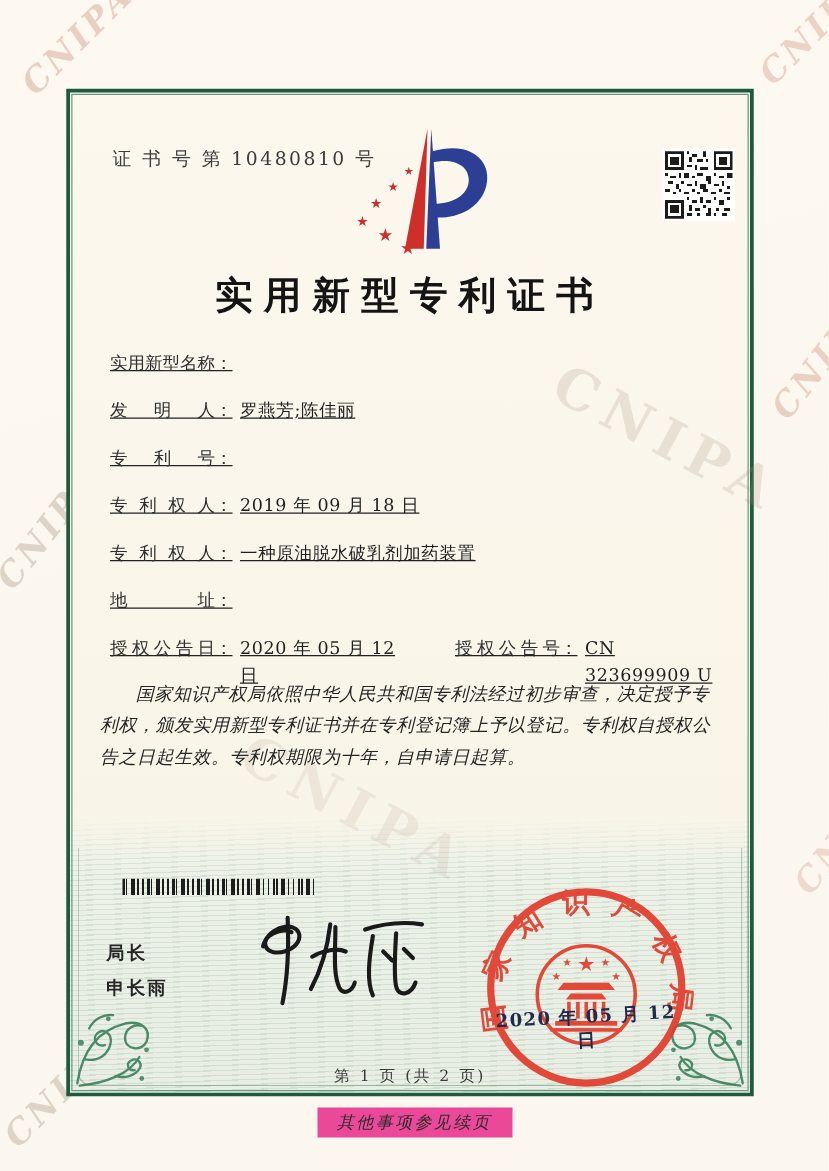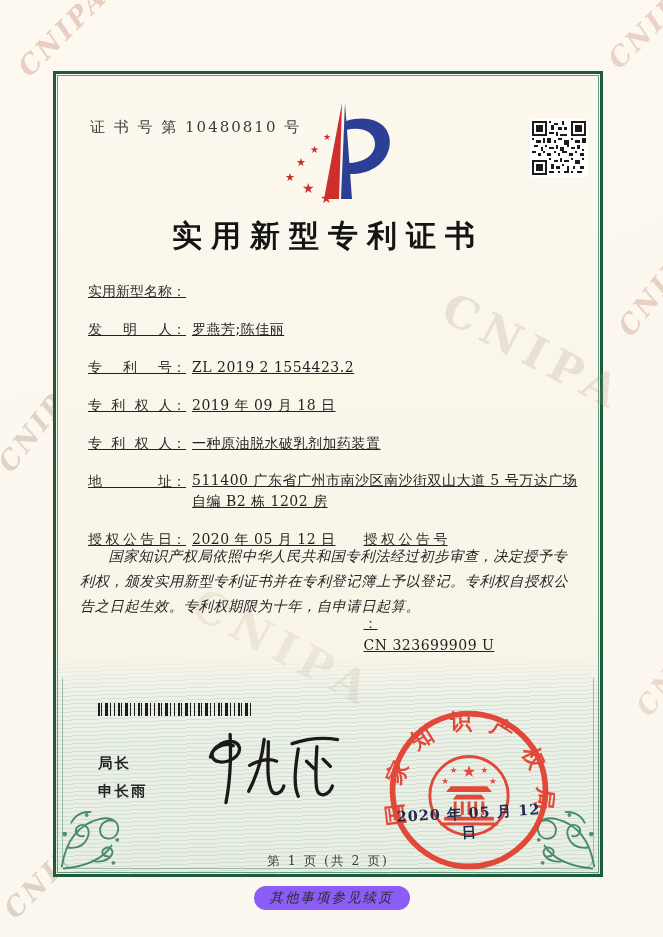--- a/index.html
+++ b/index.html
@@ -44,44 +44,44 @@
   .title{position:absolute;left:0;right:0;top:130px;margin:12px;text-align:center;
     font-size:30px;font-weight:700;letter-spacing:9px;padding-left:0;color:#141414;}
   
   .fields{position:absolute;left:32px;top:206px;width:492px;font-size:14px;}
   .frow{display:flex;align-items:flex-start;line-height:22px;margin-bottom:16px;text-decoration:underline;}
   .flabel{display:inline-block;width:84px;text-align:justify;text-align-last:justify;
     color:#2e2e2e;flex:0 0 84px;}
   .fcolon{color:#2e2e2e;margin-right:6px;}
   .fvalue{color:#1f1f1f;letter-spacing:.5px;}
   .addr-value{max-width:388px;line-height:21px;}
-  .pair2{display:flex;margin-left:28px;flex-direction:column;}
+  .pair2{display:flex;margin-left:40px;}
   
   .body-text{position:absolute;left:20px;right:16px;top:466px;font-size:14.3px;
     line-height:25px;font-style:italic;color:#242424;}
   .body-text p{margin:4px;text-indent:2em;letter-spacing:.5px;}
   
   .barcode{position:absolute;left:42px;top:629px;width:156px;height:13px;z-index:7;
     background:repeating-linear-gradient(90deg,
       #1c1c1c 0 2px,transparent 2px 3px,#1c1c1c 3px 4px,transparent 4px 7px,
       #1c1c1c 7px 10px,transparent 10px 12px,#1c1c1c 12px 13px,transparent 13px 16px,
       #1c1c1c 16px 17px,transparent 17px 20px);}
-  .signer{position:absolute;left:42px;top:675px;z-index:7;
+  .signer{position:absolute;left:29px;top:675px;z-index:7;
     font-family:"Liberation Sans","DejaVu Sans",sans-serif;font-size:14.5px;
     font-weight:600;color:#262626;line-height:28px;letter-spacing:2px;}
   .autograph{position:absolute;left:140px;top:652px;width:155px;height:88px;z-index:7;}
   .seal{position:absolute;left:327px;top:630px;width:172px;height:172px;z-index:7;}
   .seal-date{position:absolute;left:337px;top:730px;width:152px;z-index:8;text-align:center;
     font-size:14.5px;letter-spacing:1px;color:#1f2a4d;transform:rotate(-3deg);font-weight:600;}
   .page-info{position:absolute;left:0;right:0;top:779px;text-align:center;
     font-size:12.5px;color:#3a3a3a;letter-spacing:2px;z-index:7;}
   
   .footer-note{position:absolute;left:50%;top:886px;transform:translateX(-50%);
-    background:#8b5cf6;padding:3px 16px;font-size:13.5px;font-style:italic;
-    letter-spacing:2px;color:#2c2c2c;white-space:nowrap;border-radius:12px;}
+    background:#ec4899;padding:3px 16px;font-size:13.5px;font-style:italic;
+    letter-spacing:2px;color:#2c2c2c;white-space:nowrap;}
 </style>
 </head>
 <body>
 
 <div>
 
   <span class="wm wm1">CNIPA</span>
   <span class="wm wm2">CNIPA</span>
   <span class="wm wm3">CNIPA</span>
   <span class="wm wm4">CNIPA</span>
@@ -228,36 +228,34 @@
           <span class="fcolon">：</span>
       </div>
       <div class="frow">
         <span class="flabel">发明人</span>
           <span class="fcolon">：</span>
         <span class="fvalue">罗燕芳;陈佳丽</span>
       </div>
       <div class="frow">
         <span class="flabel">专利号</span>
           <span class="fcolon">：</span>
-        <span class="fvalue">ZL 2019 2 1554423.2</span>
       </div>
       <div class="frow">
         <span class="flabel">专利权人</span>
           <span class="fcolon">：</span>
         <span class="fvalue">2019 年 09 月 18 日</span>
       </div>
       <div class="frow">
         <span class="flabel">专利权人</span>
           <span class="fcolon">：</span>
         <span class="fvalue">一种原油脱水破乳剂加药装置</span>
       </div>
       <div class="frow">
         <span class="flabel">地址</span>
           <span class="fcolon">：</span>
-        <span class="fvalue addr-value">511400 广东省广州市南沙区南沙街双山大道 5 号万达广场自编 B2 栋 1202 房</span>
       </div>
       <div class="frow">
         <span class="flabel">授权公告日</span>
           <span class="fcolon">：</span>
         <span class="fvalue">2020 年 05 月 12 日</span>
         <span class="pair2">
           <span class="flabel">授权公告号</span>
             <span class="fcolon">：</span>
           <span class="fvalue">CN 323699909 U</span>
         </span>

